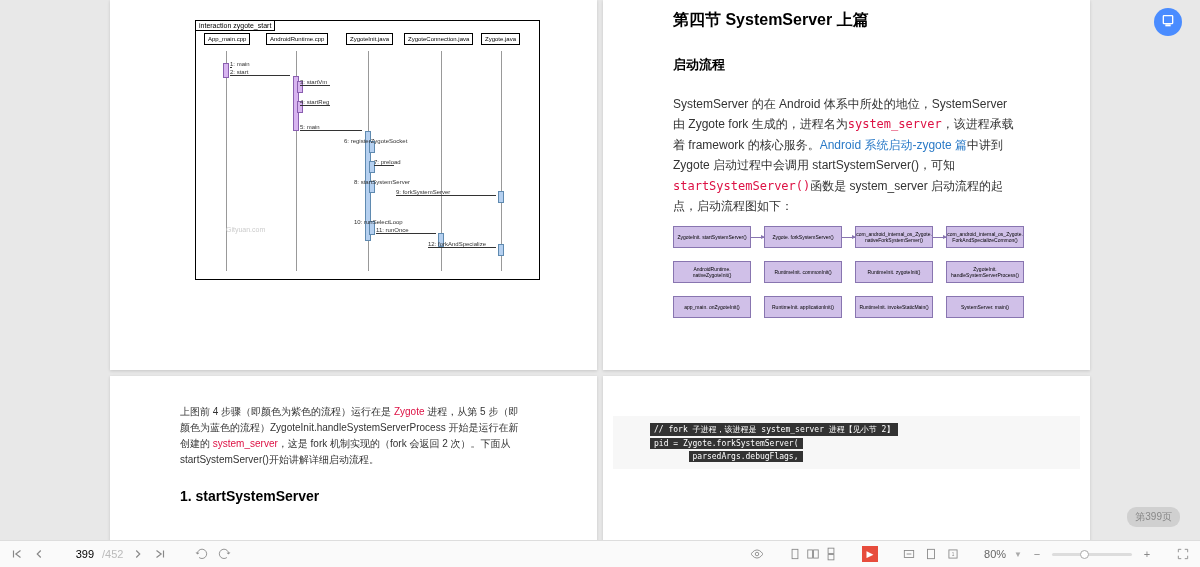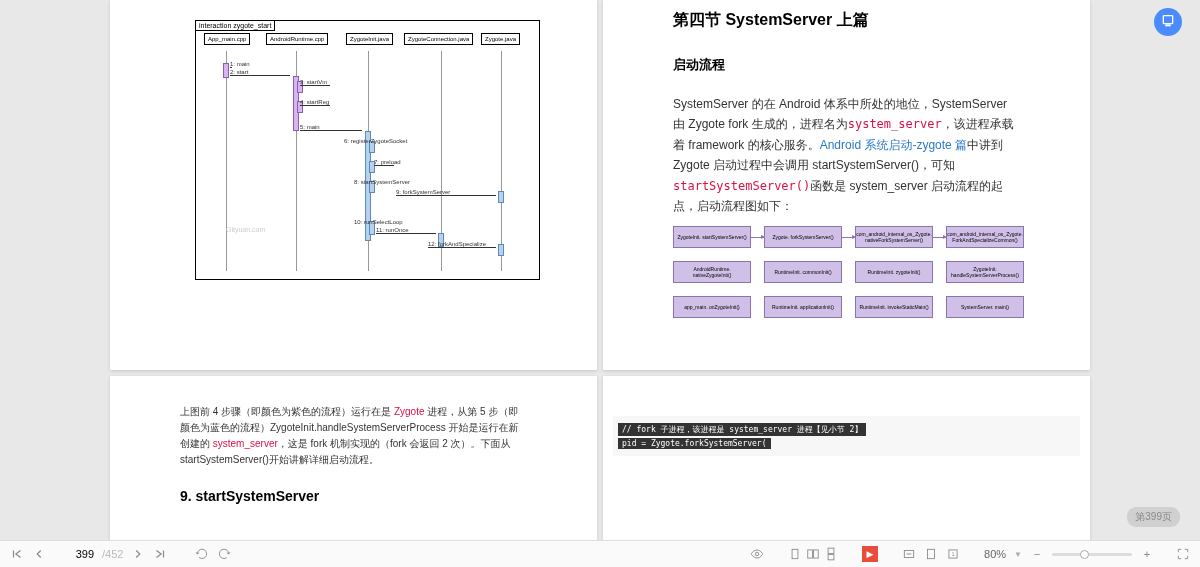--- a/index.html
+++ b/index.html
@@ -162,20 +162,21 @@
 }
 .code-line {
   display: block;
   margin: 2px 0;
 }
 .code-line .hl {
   background: #333;
   color: #fff;
   padding: 1px 4px;
   display: inline-block;
+  margin-left: 32px;
 }
 
 .toolbar {
   position: absolute;
   bottom: 0;
   left: 0;
   right: 0;
   height: 27px;
   background: #fafafa;
   border-top: 1px solid #ddd;
@@ -328,27 +329,28 @@
           <div class="flow-arrow" style="left:169px;top:16px;width:13px"></div>
           <div class="flow-arrow" style="left:260px;top:16px;width:13px"></div>
         </div>
       </div>
     </div>
 
     <div class="page">
       <div class="p3-text">
         <span>上图前 4 步骤（即颜色为紫色的流程）运行在是 </span><span class="code">Zygote</span><span> 进程，从第 5 步（即颜色为蓝色的流程）ZygoteInit.handleSystemServerProcess 开始是运行在新创建的 </span><span class="code">system_server</span><span>，这是 fork 机制实现的（fork 会返回 2 次）。下面从 startSystemServer()开始讲解详细启动流程。</span>
       </div>
-      <div class="h-section">9. startSystemServer</div>
+      <div class="h-section">1. startSystemServer</div>
     </div>
 
     <div class="page">
       <div class="code-block">
         <span class="code-line"><span class="hl">// fork 子进程，该进程是 system_server 进程【见小节 2】</span></span>
         <span class="code-line"><span class="hl">pid = Zygote.forkSystemServer(</span></span>
+        <span class="code-line">&nbsp;&nbsp;&nbsp;&nbsp;&nbsp;&nbsp;&nbsp;&nbsp;<span class="hl">        parsedArgs.debugFlags,</span></span>
       </div>
     </div>
   </div>
 </div>
 
 <div class="fab">
   <span>
     <svg viewBox="0 0 24 24" width="16" height="16" fill="#fff">
         <rect x="5" y="4" width="14" height="12" rx="1" fill="none" stroke="#fff" stroke-width="2"></rect>
         <rect x="8" y="17" width="8" height="3" fill="#fff"></rect>

